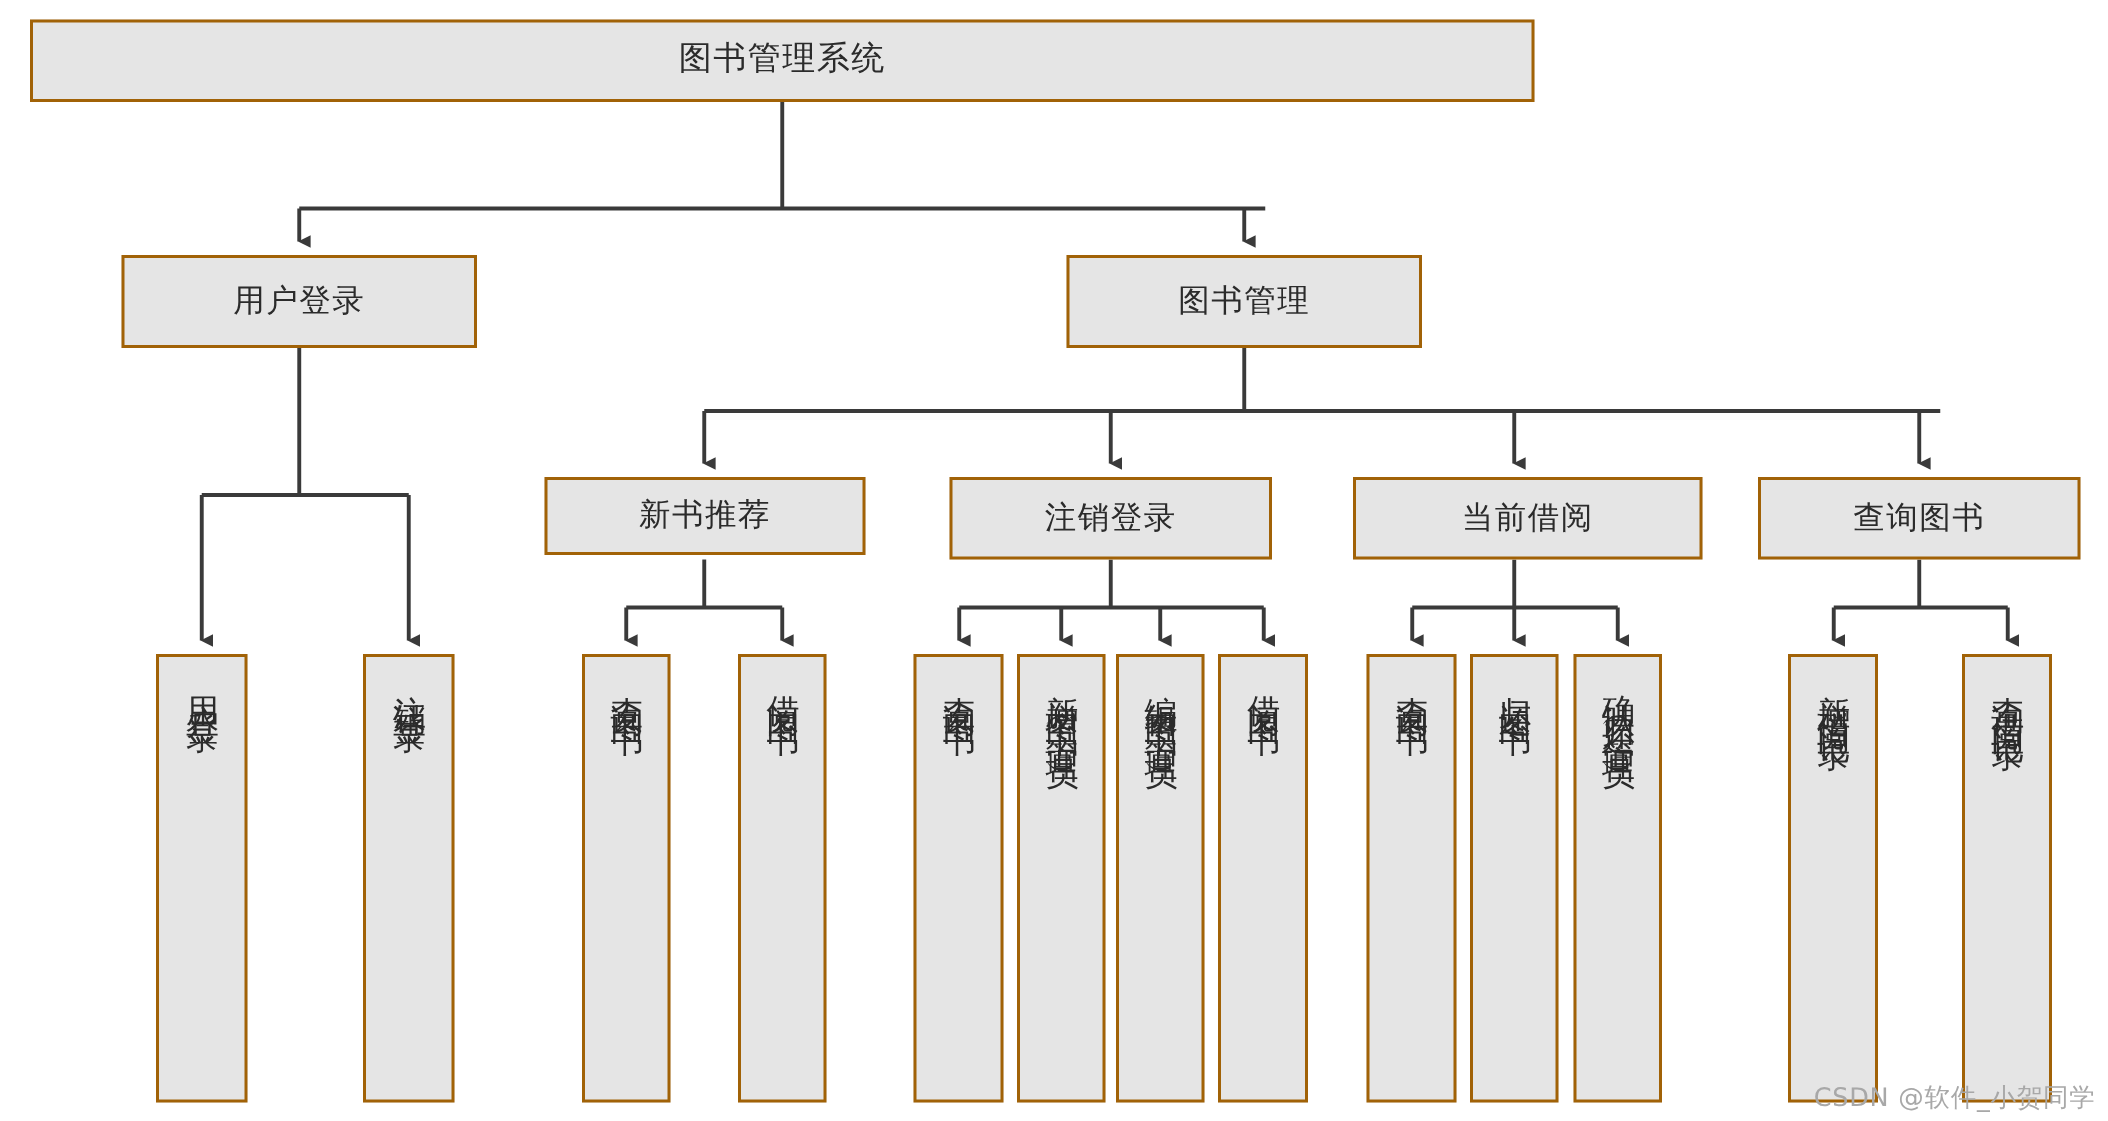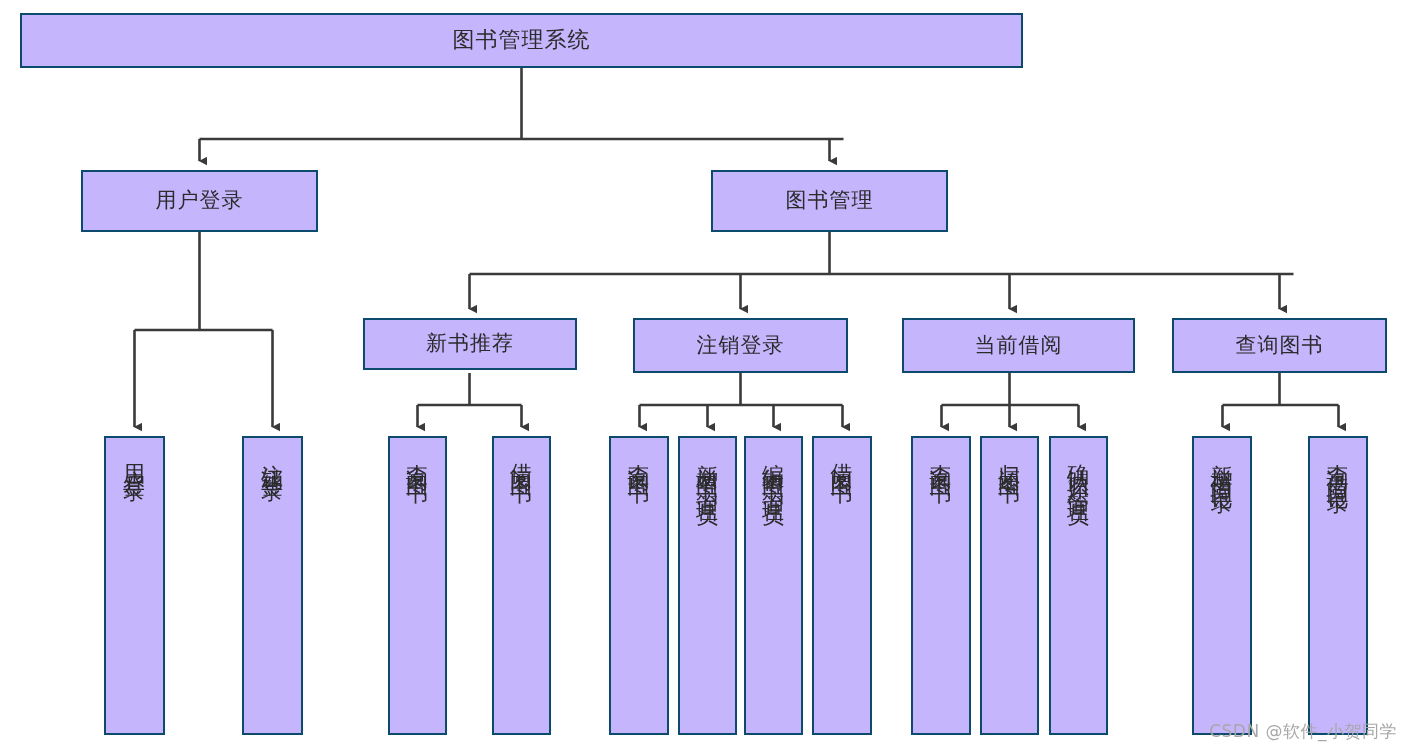--- a/index.html
+++ b/index.html
@@ -22,22 +22,22 @@
     position: absolute;
     left: 0;
     top: 0;
     width: 1405px;
     height: 747px;
     pointer-events: none;
   }
   .node {
     position: absolute;
     box-sizing: border-box;
-    background: #c4b5fd;
-    border: 2px solid #0c4a6e;
+    background: #e5e5e5;
+    border: 2px solid #a16207;
     display: flex;
     align-items: center;
     justify-content: center;
     color: #2b2b2b;
   }
   .node-h {
     
     font-size: 21px;
     letter-spacing: 1px;
     line-height: 1.2;

